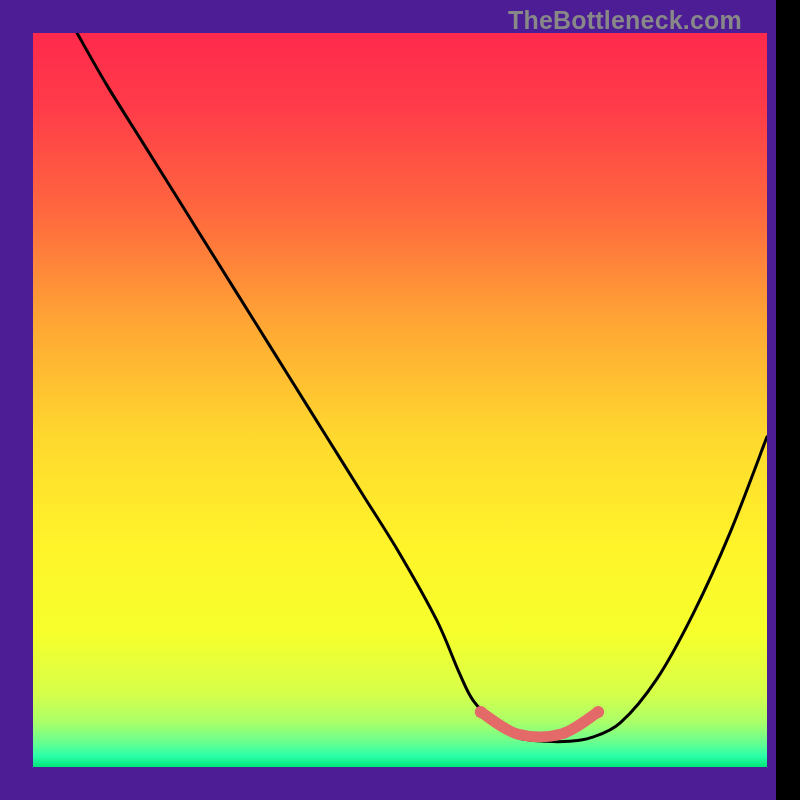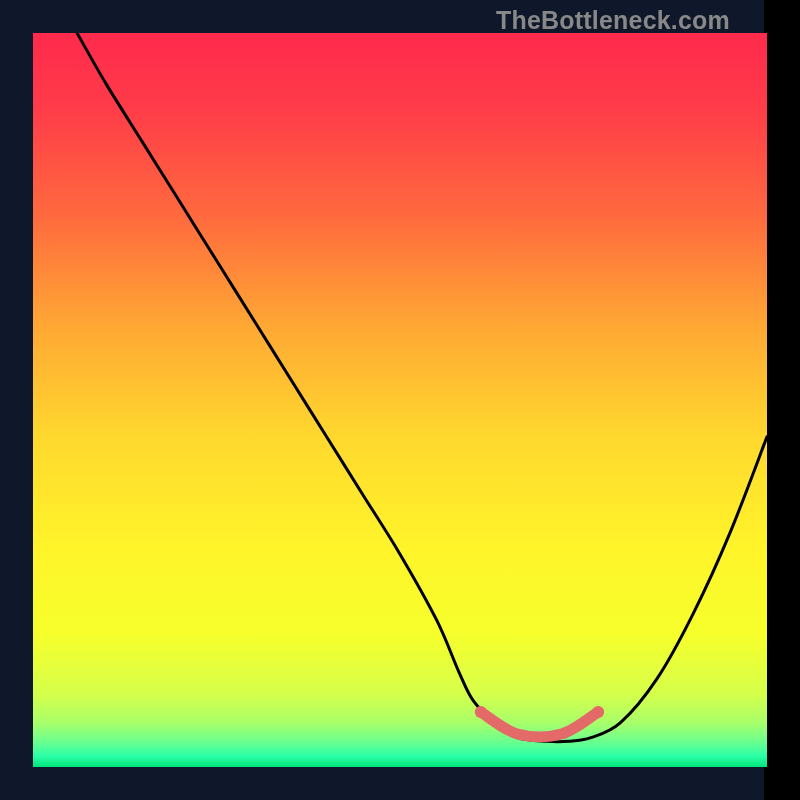--- a/index.html
+++ b/index.html
@@ -7,21 +7,22 @@
     padding: 0;
     width: 800px;
     height: 800px;
     background: #000;
     overflow: hidden;
   }
   .outer {
     position: relative;
     width: 764px;
     height: 800px;
-    background: #0f172a;
+    background: #4c1d95;
+    padding-left: 12px;
   }
   .plot {
     position: absolute;
     left: 33px;
     top: 33px;
     width: 734px;
     height: 734px;
     overflow: hidden;
   }
   .gradient {

